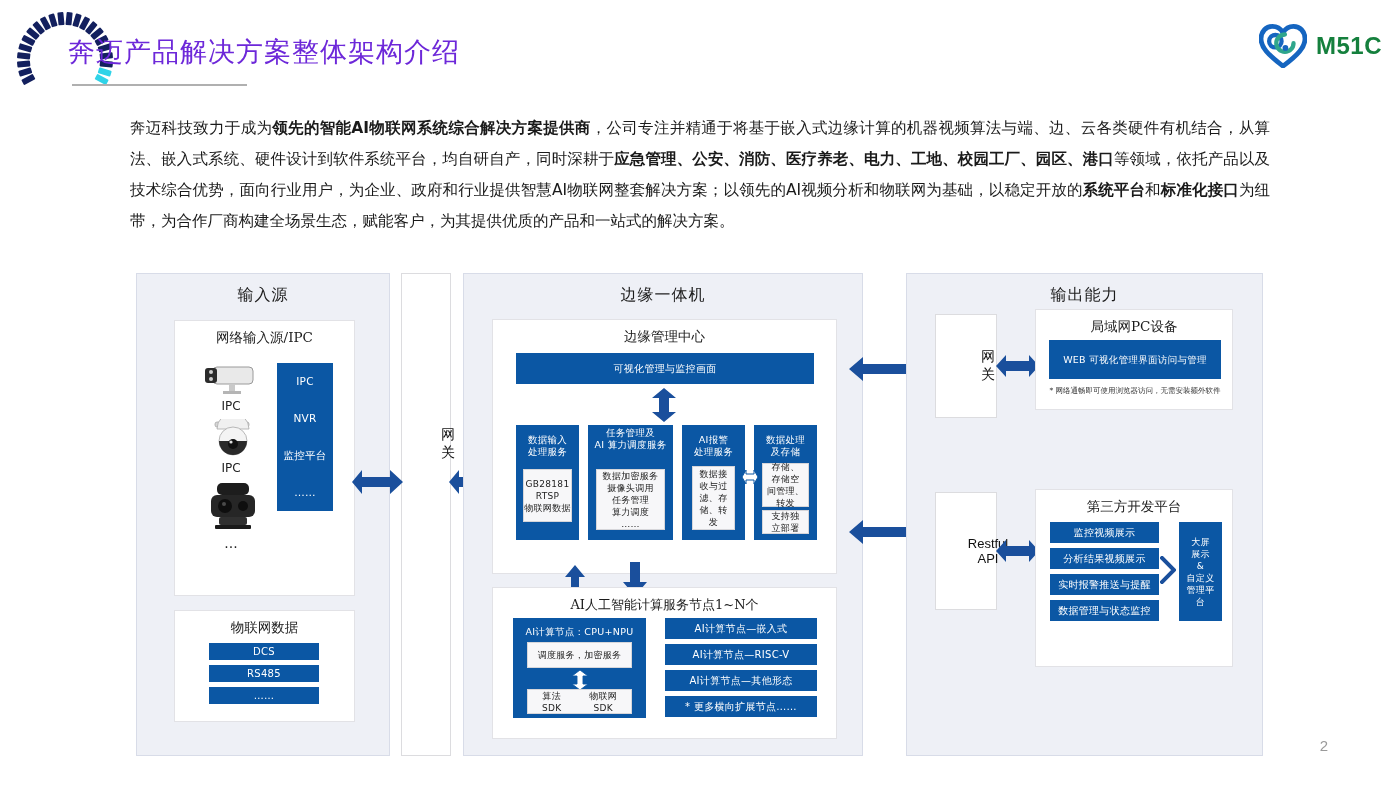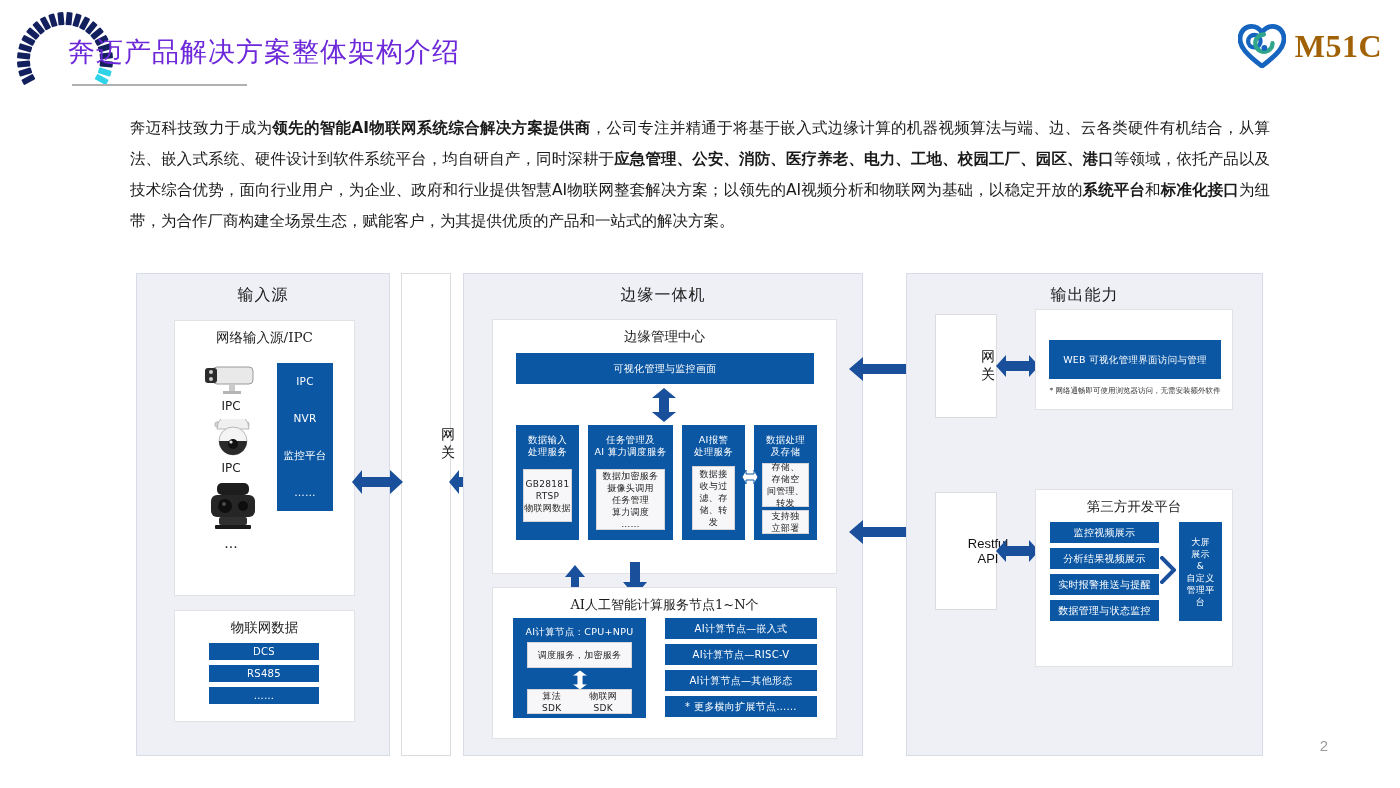--- a/index.html
+++ b/index.html
@@ -34,22 +34,22 @@
   }
   #title-rule {
     position:absolute; left:72px; top:84px; width:175px; height:2px;
     background:#b0b0b0;
   }
 
   
   #logo { position:absolute; right:18px; top:22px; height:48px; display:flex; align-items:center; gap:9px; }
   #logo-mark { width:48px; height:44px; }
   #logo-text {
-    font-size:32px; font-weight:bold; color:#a16207; letter-spacing:0.5px;
-    font-family:Liberation Serif, serif;
+    font-size:24px; font-weight:bold; color:#15803d; letter-spacing:0.5px;
+    font-family:Liberation Sans, sans-serif;
   }
 
   
   #intro {
     position:absolute; left:130px; top:113px; width:1140px;
     font-size:15.5px; line-height:31px; color:#1a1a1a; text-align:justify;
     font-family:"DejaVu Sans","Liberation Sans",sans-serif;
   }
   #intro b { font-weight:bold; }
 
@@ -228,21 +228,21 @@
       </svg>
 
       <div class="bluebox" style="left:23px; top:105px; width:63px; height:115px; flex-direction:column; justify-content:flex-start; padding-top:9px; white-space:pre-line;">
         <span style="font-size:9.5px; line-height:12px;">数据输入
 处理服务</span>
         <div class="innerwhite" style="left:7px; top:44px; width:49px; height:53px; white-space:pre-line; font-size:9px;">GB28181
 RTSP
 物联网数据</div>
       </div>
 
-      <div class="bluebox" style="left:95px; top:105px; width:85px; height:115px; flex-direction:column; justify-content:flex-start; padding-top:9px; white-space:pre-line;">
+      <div class="bluebox" style="left:95px; top:105px; width:85px; height:115px; flex-direction:column; justify-content:flex-start; padding-top:2px; white-space:pre-line;">
         <span style="font-size:9.5px; line-height:12px;">任务管理及
 AI 算力调度服务</span>
         <div class="innerwhite" style="left:8px; top:44px; width:69px; height:61px; white-space:pre-line; font-size:9px;">数据加密服务
 摄像头调用
 任务管理
 算力调度
 ……</div>
       </div>
 
       <div class="bluebox" style="left:189px; top:105px; width:63px; height:115px; flex-direction:column; justify-content:flex-start; padding-top:9px; white-space:pre-line;">
@@ -313,20 +313,21 @@
   <div class="panel" style="left:906px; top:8px; width:357px; height:483px;">
     <div class="panel-title">输出能力</div>
 
     <div class="plainbox" style="left:28px; top:40px; width:62px; height:104px;">网关</div>
 
     <svg class="arrow-h" style="left:89px; top:79px;" width="44" height="26" viewBox="0 0 44 26">
       <path d="M10 8 H33 V2 L43 13 L33 24 V18 H10 V24 L0 13 L10 2 Z" fill="#1a4f9c"></path>
     </svg>
 
     <div class="whitebox" style="left:128px; top:35px; width:198px; height:101px;">
+      <div class="wb-title">局域网PC设备</div>
       <div class="bluebox" style="left:13px; top:30px; width:172px; height:39px; font-size:9.5px;">WEB 可视化管理界面访问与管理</div>
       <div class="note" style="left:8px; top:76px; width:182px;">*    网络通畅即可使用浏览器访问，无需安装额外软件</div>
     </div>
 
     <div class="plainbox" style="left:28px; top:218px; width:62px; height:118px; white-space:pre-line; font-family:'Liberation Sans',sans-serif; font-size:13px;">Restful
 API</div>
 
     <svg class="arrow-h" style="left:89px; top:264px;" width="44" height="26" viewBox="0 0 44 26">
       <path d="M10 8 H33 V2 L43 13 L33 24 V18 H10 V24 L0 13 L10 2 Z" fill="#1a4f9c"></path>
     </svg>

